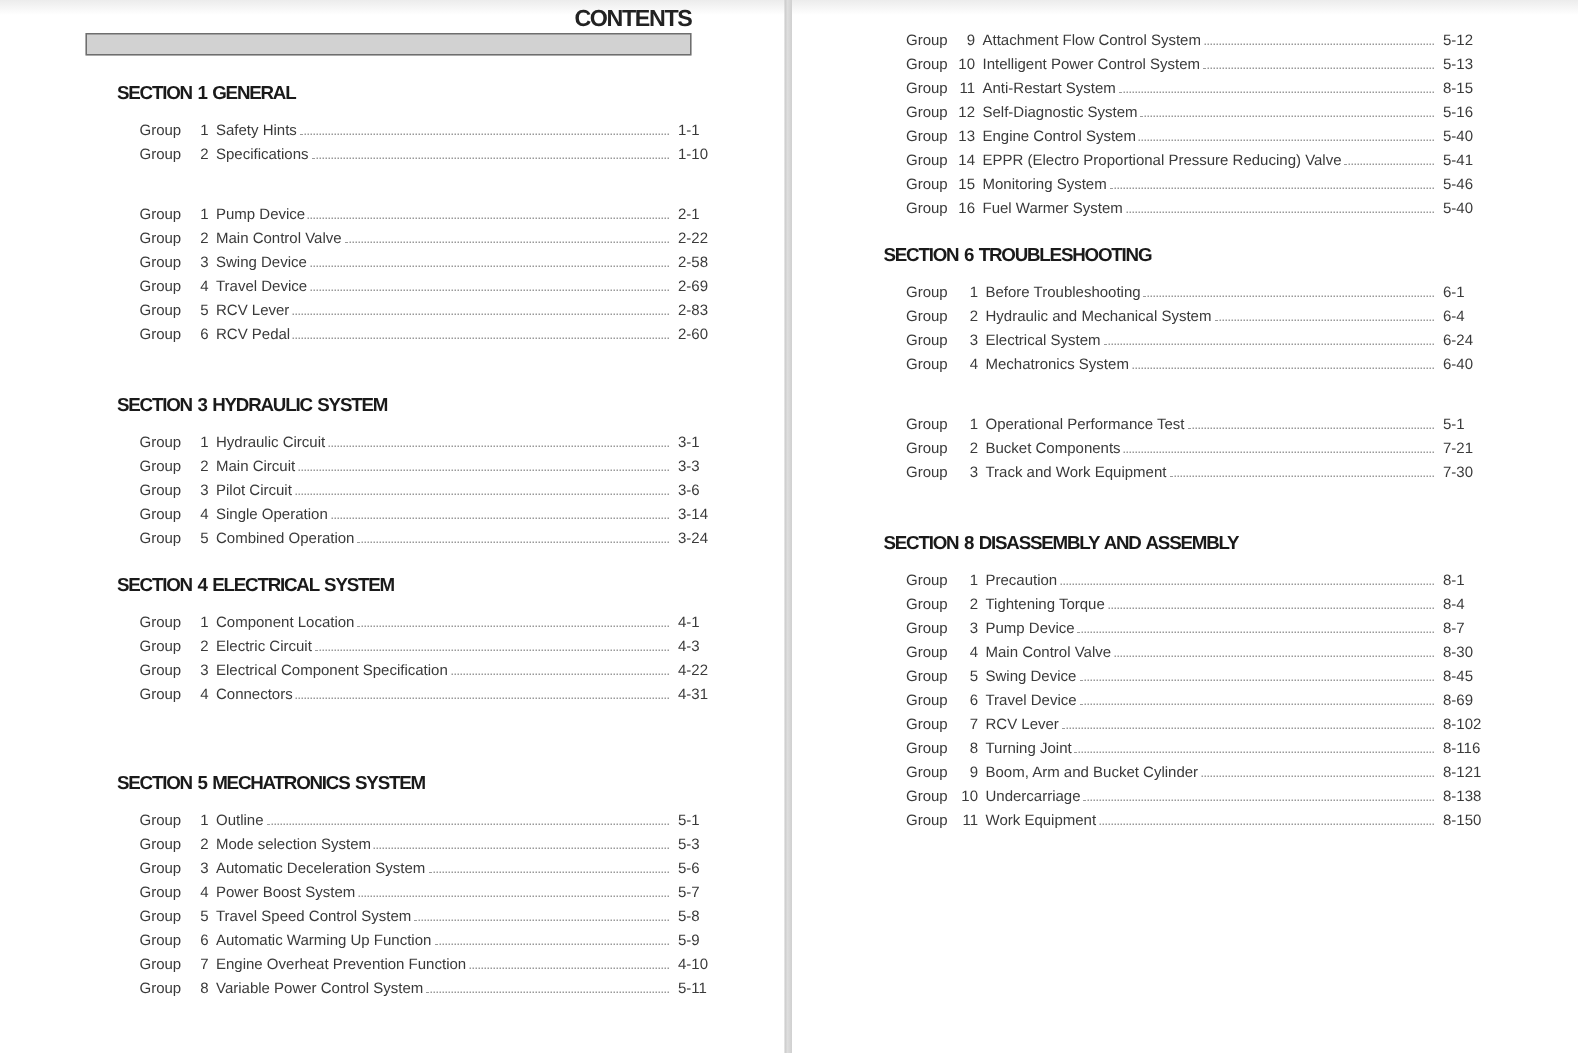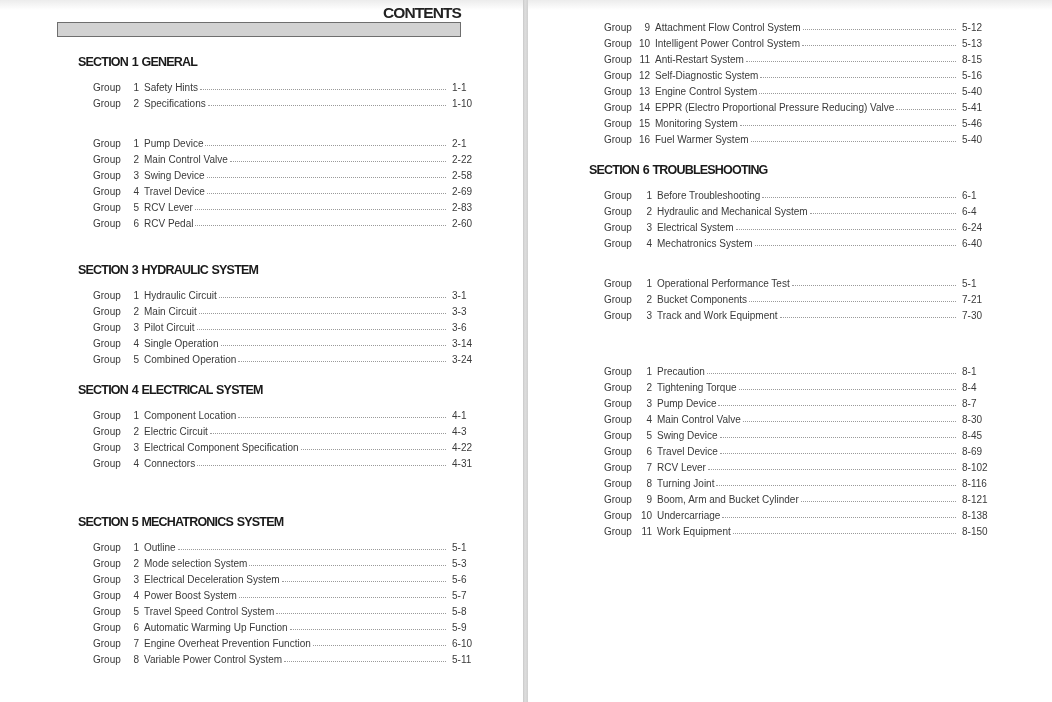--- a/index.html
+++ b/index.html
@@ -225,21 +225,21 @@
     <div class="row">
         <span class="g-label">Group</span>
         <span class="g-num">2</span>
         <span class="g-title">Mode selection System</span>
         <span class="g-dots"></span>
         <span class="g-page">5-3</span>
       </div>
     <div class="row">
         <span class="g-label">Group</span>
         <span class="g-num">3</span>
-        <span class="g-title">Electrical Deceleration System</span>
+        <span class="g-title">Automatic Deceleration System</span>
         <span class="g-dots"></span>
         <span class="g-page">5-6</span>
       </div>
     <div class="row">
         <span class="g-label">Group</span>
         <span class="g-num">4</span>
         <span class="g-title">Power Boost System</span>
         <span class="g-dots"></span>
         <span class="g-page">5-7</span>
       </div>
@@ -255,21 +255,21 @@
         <span class="g-num">6</span>
         <span class="g-title">Automatic Warming Up Function</span>
         <span class="g-dots"></span>
         <span class="g-page">5-9</span>
       </div>
     <div class="row">
         <span class="g-label">Group</span>
         <span class="g-num">7</span>
         <span class="g-title">Engine Overheat Prevention Function</span>
         <span class="g-dots"></span>
-        <span class="g-page">6-10</span>
+        <span class="g-page">4-10</span>
       </div>
     <div class="row">
         <span class="g-label">Group</span>
         <span class="g-num">8</span>
         <span class="g-title">Variable Power Control System</span>
         <span class="g-dots"></span>
         <span class="g-page">5-11</span>
       </div>
   </div>
 </div>
@@ -387,20 +387,21 @@
         <span class="g-label">Group</span>
         <span class="g-num">3</span>
         <span class="g-title">Track and Work Equipment</span>
         <span class="g-dots"></span>
         <span class="g-page">7-30</span>
       </div>
   </div>
 </div>
 
 <div class="section right-sec" style="top:354px">
+  <div class="section-title">SECTION 8  DISASSEMBLY AND ASSEMBLY</div>
   <div class="rows">
     <div class="row">
         <span class="g-label">Group</span>
         <span class="g-num">1</span>
         <span class="g-title">Precaution</span>
         <span class="g-dots"></span>
         <span class="g-page">8-1</span>
       </div>
     <div class="row">
         <span class="g-label">Group</span>

